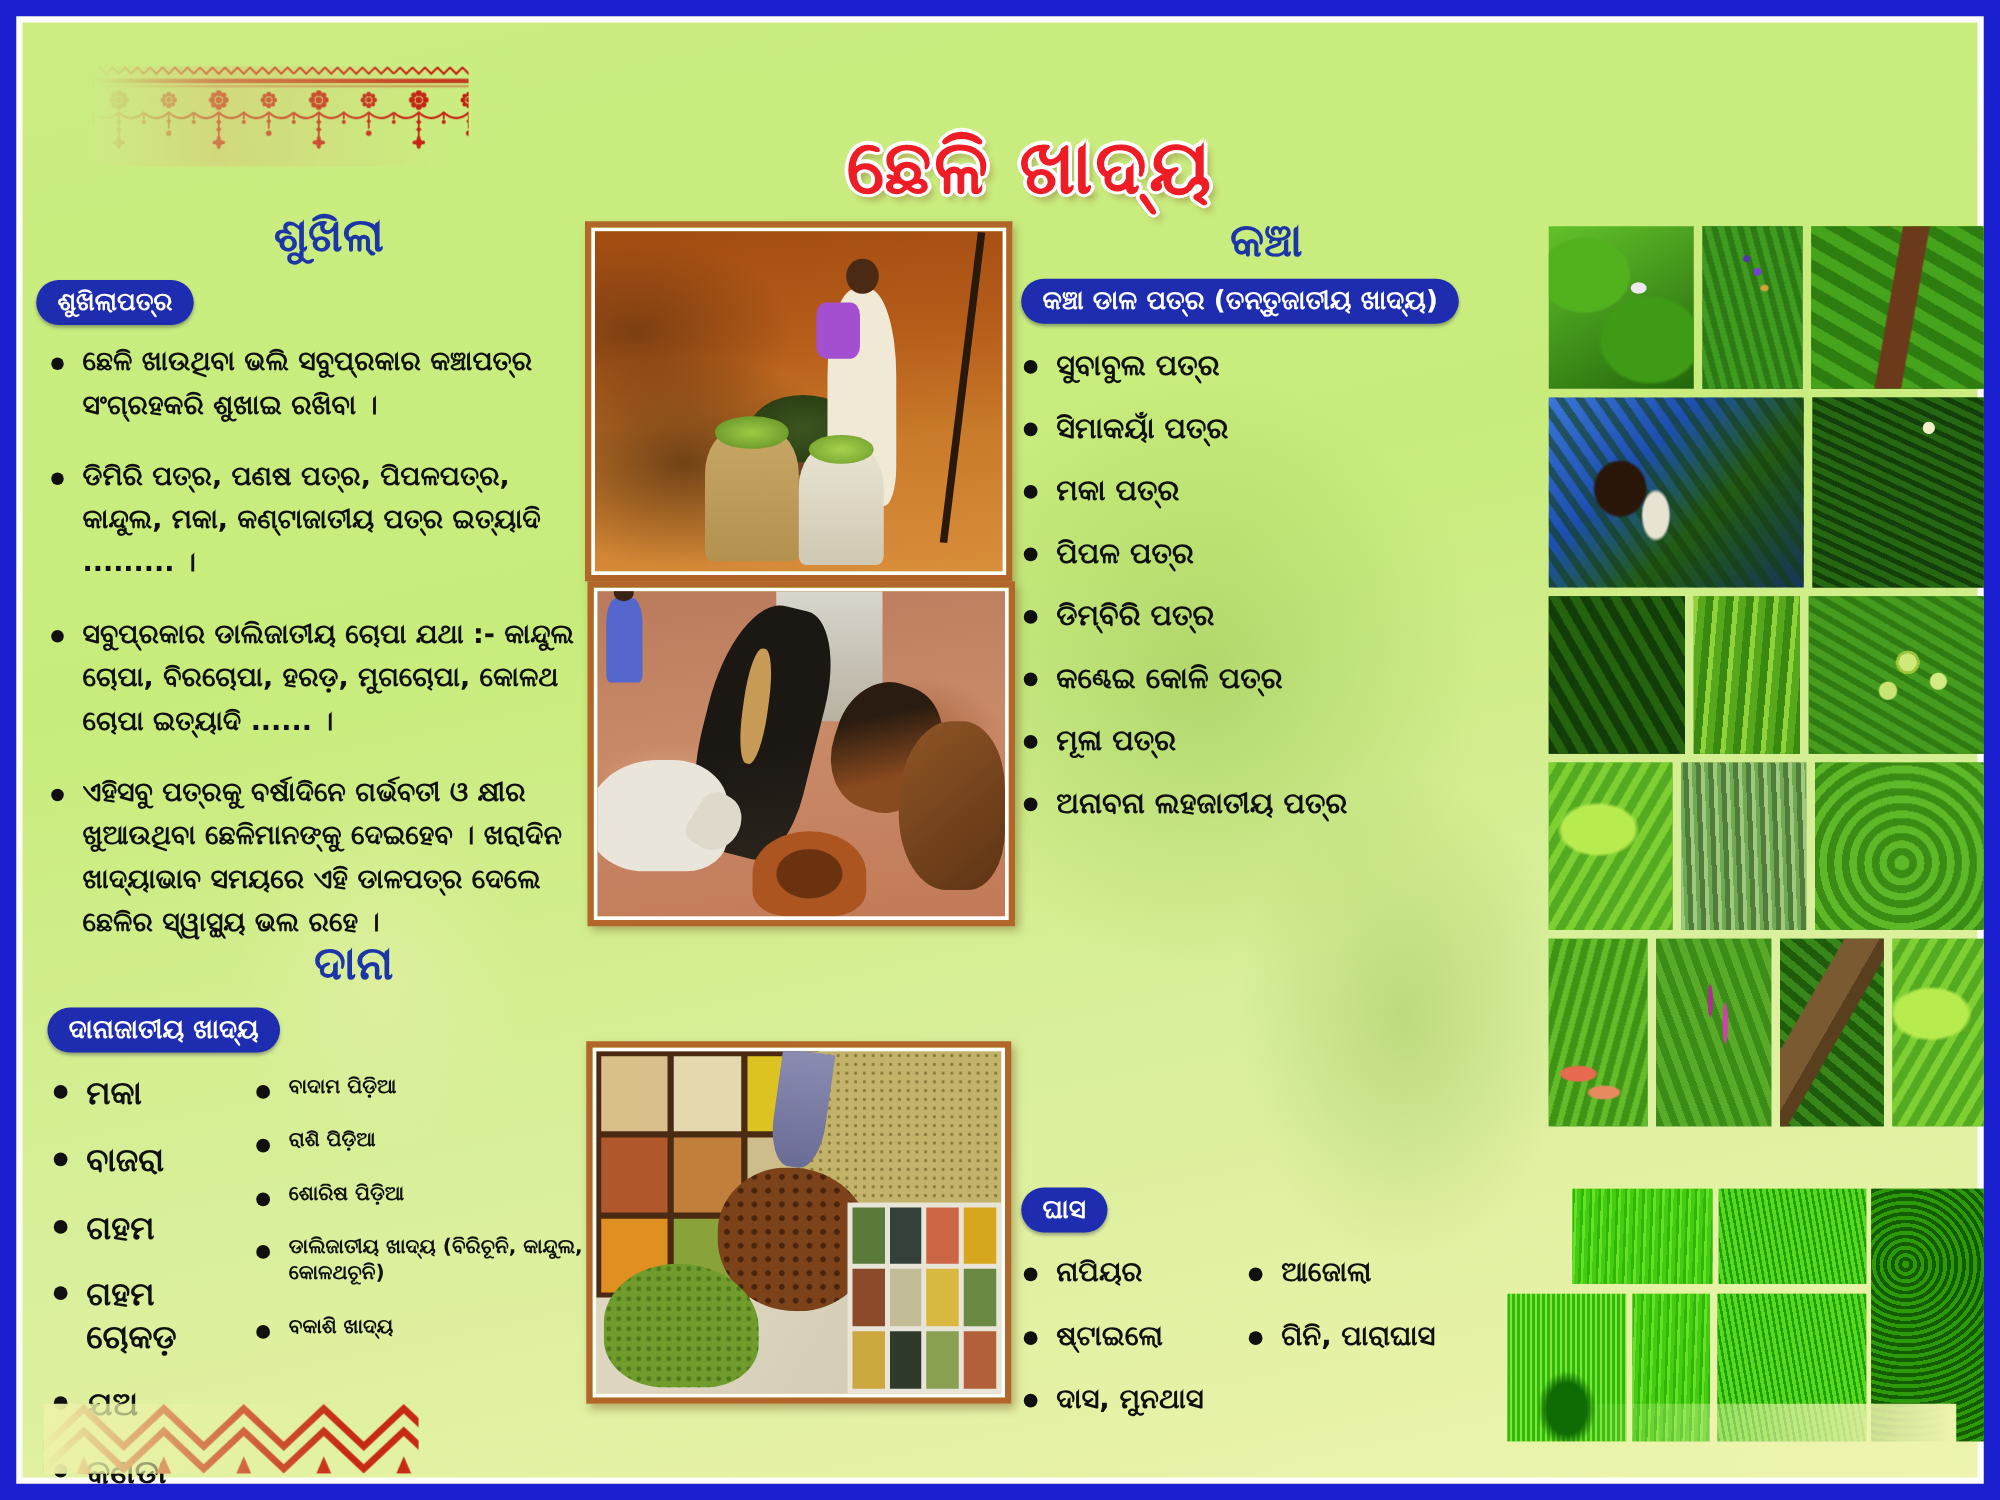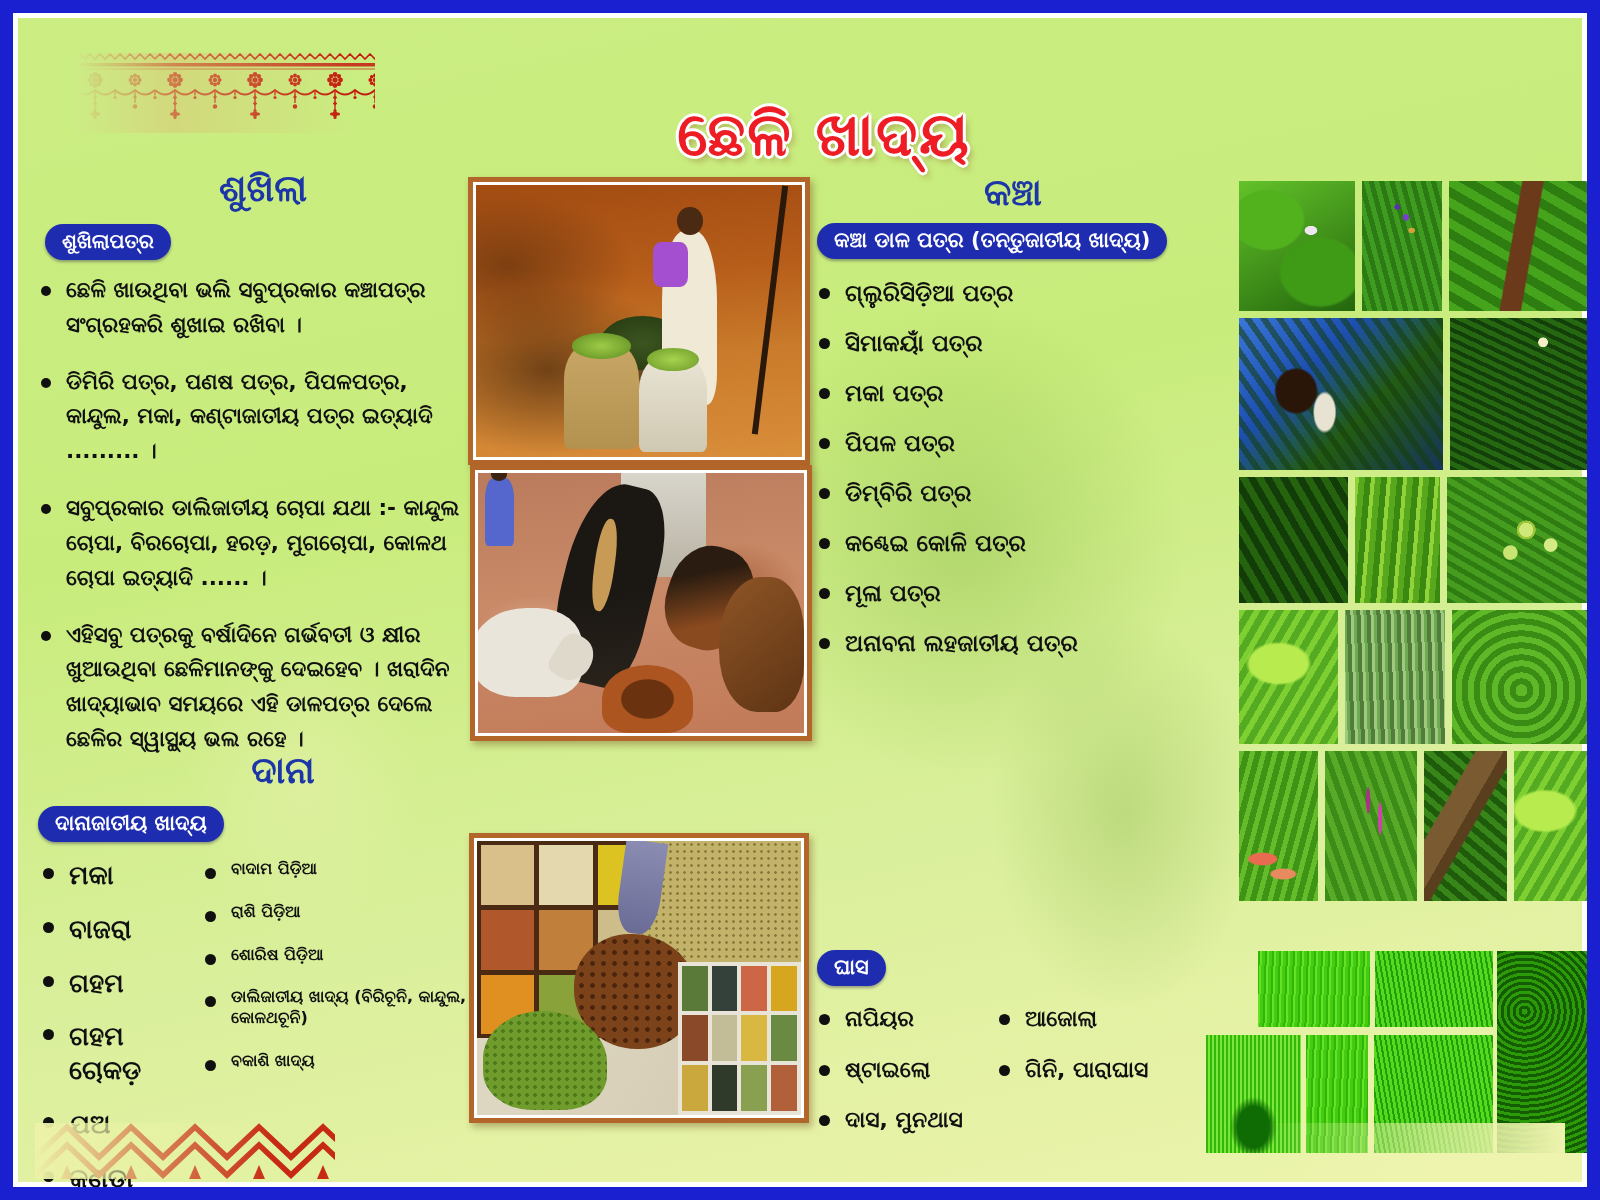--- a/index.html
+++ b/index.html
@@ -32,21 +32,21 @@
   .title{position:absolute;top:86px;left:0;width:100%;text-align:center;
     font-size:60px;font-weight:bold;color:#ee1c24;letter-spacing:2px;
     text-shadow:3px 0 0 #fff,-3px 0 0 #fff,0 3px 0 #fff,0 -3px 0 #fff,
       2px 2px 0 #fff,-2px -2px 0 #fff,2px -2px 0 #fff,-2px 2px 0 #fff,4px 5px 6px rgba(110,40,0,.35);padding-left:24px;}
   .sec-head{position:absolute;color:#1c36a8;font-weight:bold;font-size:37px;text-align:center;}
   .head-dry{left:140px;top:154px;width:220px;}
   .head-green{left:890px;top:158px;width:220px;}
   .head-grain{left:160px;top:736px;width:220px;}
   .badge{position:absolute;background:#1e2cb0;color:#ffffff;font-weight:bold;
     border-radius:18px;padding:5px 17px 7px;font-size:20px;box-shadow:0 2px 3px rgba(10,10,60,.35);white-space:nowrap;}
-  .badge-dry{left:32px;top:211px;}
+  .badge-dry{left:16px;top:211px;}
   .badge-green{left:804px;top:210px;font-size:21px;}
   .badge-grain{left:25px;top:793px;font-size:21px;}
   .badge-grass{left:804px;top:937px;font-size:21px;}
 
   ul.lst{position:absolute;list-style:none;margin:0;padding:0;}
   ul.lst li{display:flex;gap:15px;font-weight:bold;}
   ul.lst li::before{content:"";flex:0 0 auto;border-radius:50%;background:#101010;}
 
   .blist{left:28px;top:260px;width:428px;}
   .blist li{margin-bottom:22px;font-size:21.5px;line-height:1.62;}
@@ -245,21 +245,21 @@
       </li>
     <li>
         <span>ଏହିସବୁ ପତ୍ରକୁ ବର୍ଷାଦିନେ ଗର୍ଭବତୀ ଓ କ୍ଷୀର ଖୁଆଉଥିବା ଛେଳିମାନଙ୍କୁ ଦେଇହେବ । ଖରାଦିନ ଖାଦ୍ୟାଭାବ ସମୟରେ ଏହି ଡାଳପତ୍ର ଦେଲେ ଛେଳିର ସ୍ୱାସ୍ଥ୍ୟ ଭଲ ରହେ ।</span>
       </li>
   </ul>
 
   <div class="sec-head head-green">କଞ୍ଚା</div>
   <div class="badge badge-green">କଞ୍ଚା ଡାଳ ପତ୍ର (ତନ୍ତୁଜାତୀୟ ଖାଦ୍ୟ)</div>
   <ul class="lst glist">
     <li>
-        <span>ଗ୍ଲୁରିସିଡ଼ିଆ ପତ୍ର</span>
+        <span>ସୁବାବୁଲ ପତ୍ର</span>
       </li>
     <li>
         <span>ସିମାକୟାଁ ପତ୍ର</span>
       </li>
     <li>
         <span>ମକା ପତ୍ର</span>
       </li>
     <li>
         <span>ପିପଳ ପତ୍ର</span>
       </li>

